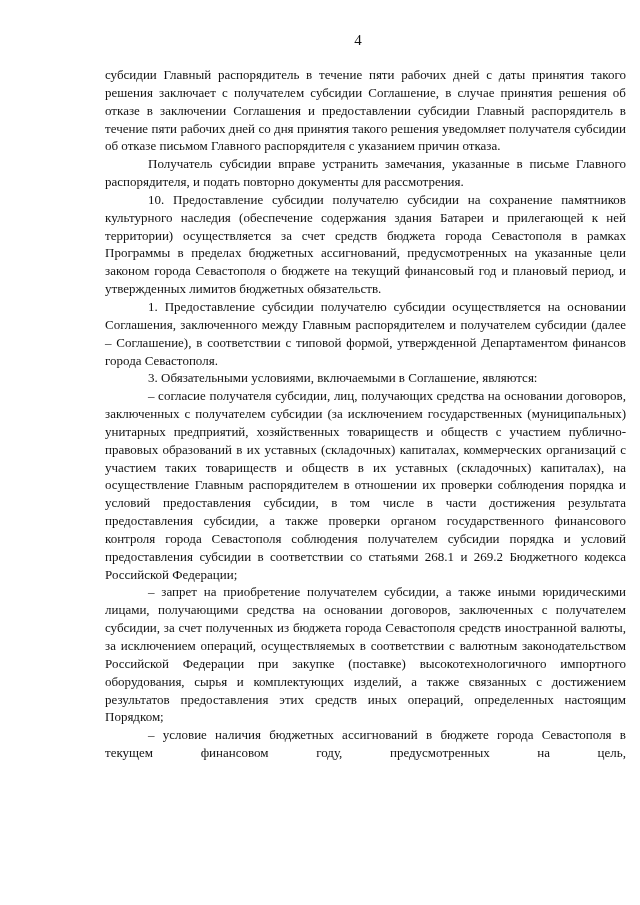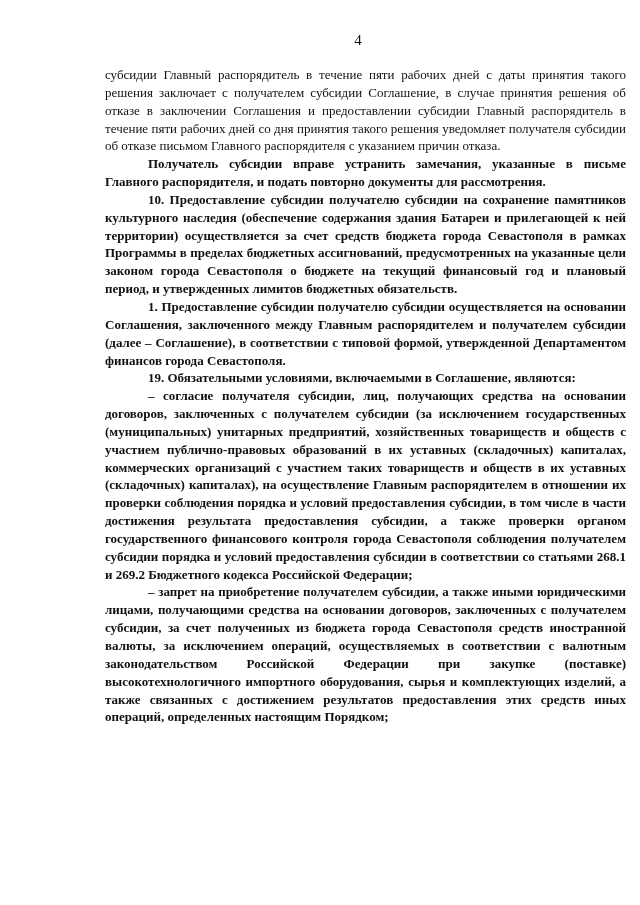--- a/index.html
+++ b/index.html
@@ -10,30 +10,31 @@
     }
     .page-number {
       position: absolute; top: 31px; left: 0; width: 716px; text-align: center;
       font-size: 15px; line-height: 18px;
     }
     .body-text {
       position: absolute; left: 105px; top: 66px; width: 521px;
       font-size: 13px; line-height: 17.85px; text-align: justify;
     }
     .body-text p { margin: 0; text-align: justify; text-align-last: left; }
-    .indent { text-indent: 43px; font-weight: bold; }
+    .indent { text-indent: 43px; }
     .noindent { text-indent: 0; }
   </style>
 </head>
 <body>
 
 <div class="page">
   <div class="page-number">4</div>
   <div class="body-text">
     <p class="noindent">субсидии Главный распорядитель в течение пяти рабочих дней с даты принятия такого решения заключает с получателем субсидии Соглашение, в случае принятия решения об отказе в заключении Соглашения и предоставлении субсидии Главный распорядитель в течение пяти рабочих дней со дня принятия такого решения уведомляет получателя субсидии об отказе письмом Главного распорядителя с указанием причин отказа.</p>
     <p class="indent">Получатель субсидии вправе устранить замечания, указанные в письме Главного распорядителя, и подать повторно документы для рассмотрения.</p>
     <p class="indent">10. Предоставление субсидии получателю субсидии на сохранение памятников культурного наследия (обеспечение содержания здания Батареи и прилегающей к ней территории) осуществляется за счет средств бюджета города Севастополя в рамках Программы в пределах бюджетных ассигнований, предусмотренных на указанные цели законом города Севастополя о бюджете на текущий финансовый год и плановый период, и утвержденных лимитов бюджетных обязательств.</p>
     <p class="indent">1. Предоставление субсидии получателю субсидии осуществляется на основании Соглашения, заключенного между Главным распорядителем и получателем субсидии (далее – Соглашение), в соответствии с типовой формой, утвержденной Департаментом финансов города Севастополя.</p>
-    <p class="indent">19. Обязательными условиями, включаемыми в Соглашение, являются:</p>
+    <p class="indent">3. Обязательными условиями, включаемыми в Соглашение, являются:</p>
     <p class="indent">– согласие получателя субсидии, лиц, получающих средства на основании договоров, заключенных с получателем субсидии (за исключением государственных (муниципальных) унитарных предприятий, хозяйственных товариществ и обществ с участием публично-правовых образований в их уставных (складочных) капиталах, коммерческих организаций с участием таких товариществ и обществ в их уставных (складочных) капиталах), на осуществление Главным распорядителем в отношении их проверки соблюдения порядка и условий предоставления субсидии, в том числе в части достижения результата предоставления субсидии, а также проверки органом государственного финансового контроля города Севастополя соблюдения получателем субсидии порядка и условий предоставления субсидии в соответствии со статьями 268.1 и 269.2 Бюджетного кодекса Российской Федерации;</p>
     <p class="indent">– запрет на приобретение получателем субсидии, а также иными юридическими лицами, получающими средства на основании договоров, заключенных с получателем субсидии, за счет полученных из бюджета города Севастополя средств иностранной валюты, за исключением операций, осуществляемых в соответствии с валютным законодательством Российской Федерации при закупке (поставке) высокотехнологичного импортного оборудования, сырья и комплектующих изделий, а также связанных с достижением результатов предоставления этих средств иных операций, определенных настоящим Порядком;</p>
+    <p class="indent last-line" style="text-align-last: justify;">– условие наличия бюджетных ассигнований в бюджете города Севастополя в текущем финансовом году, предусмотренных на цель,</p>
   </div>
 </div>
 
 </body></html>

